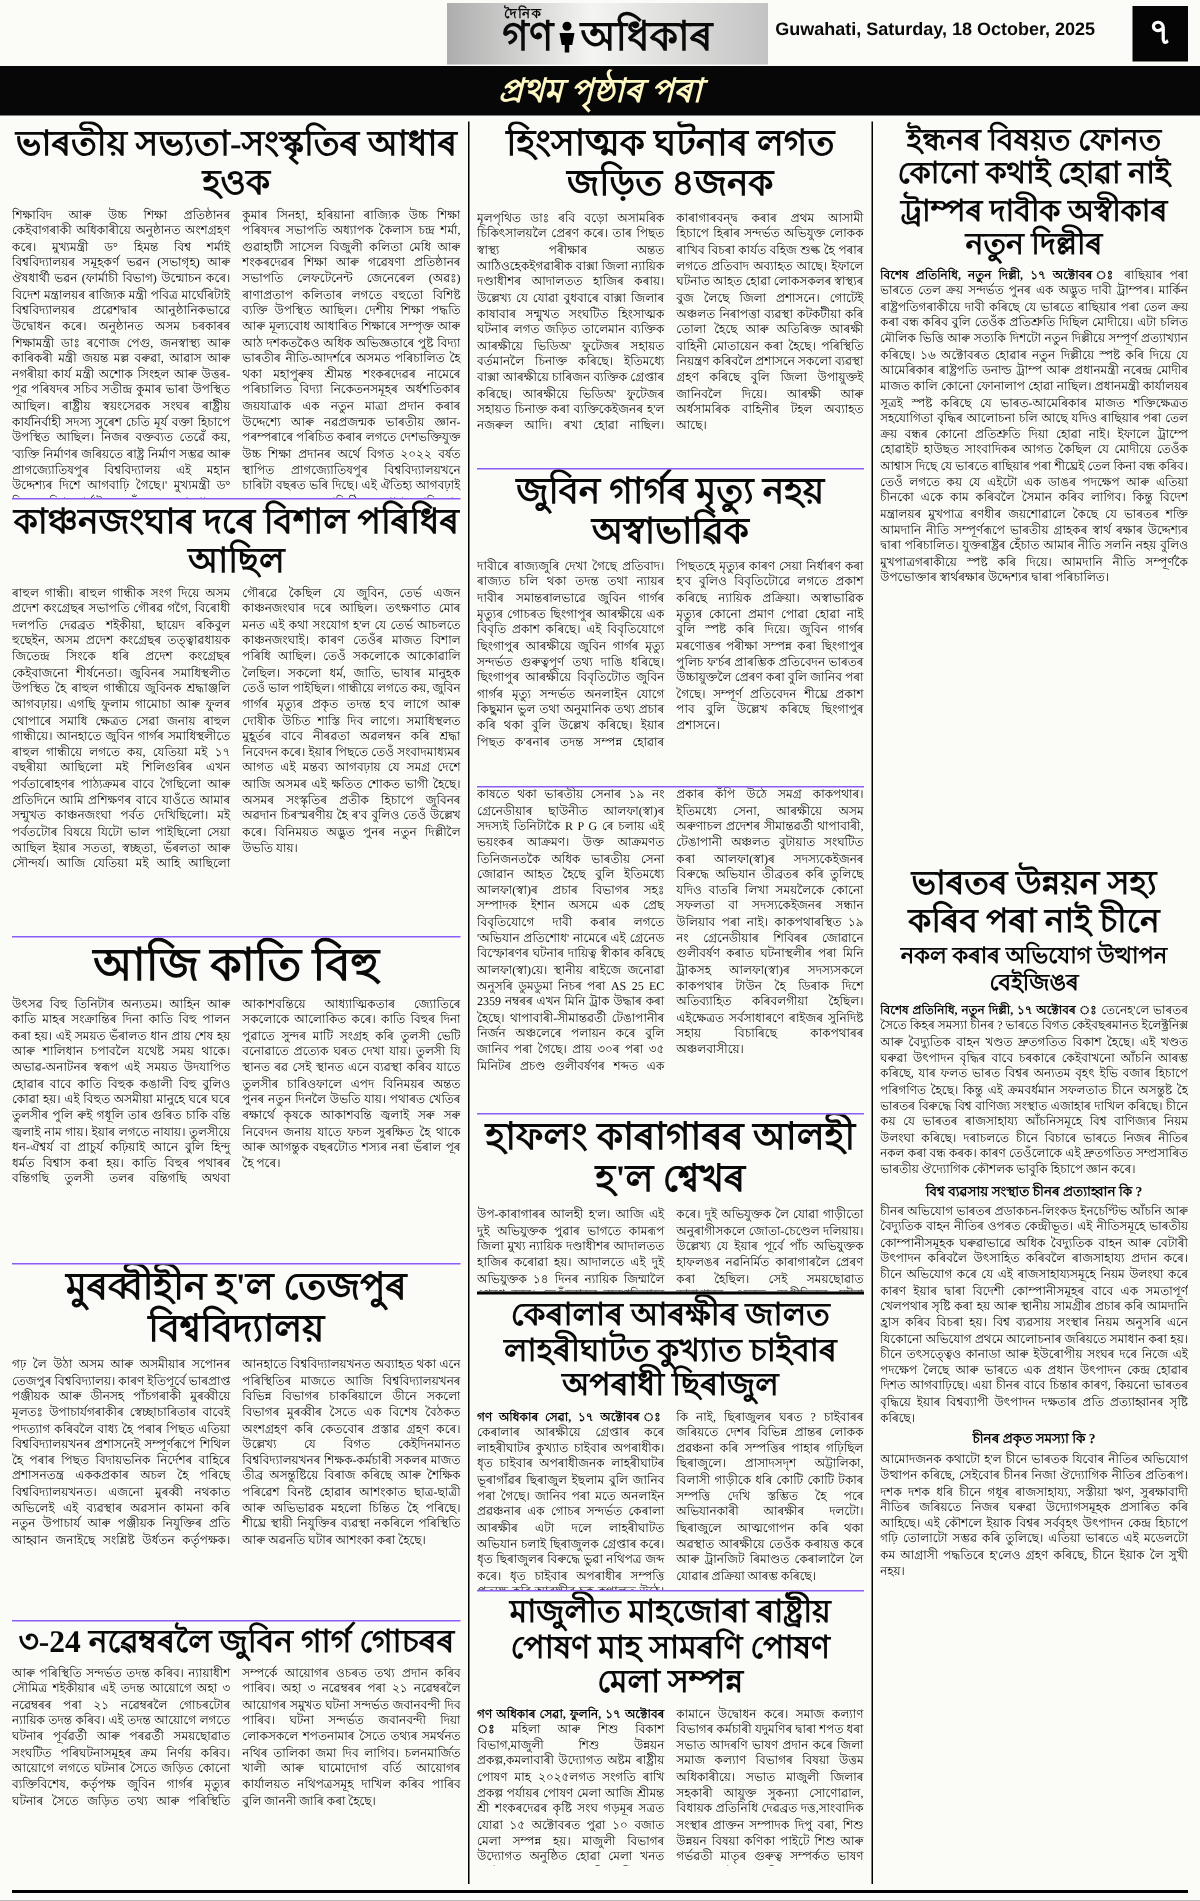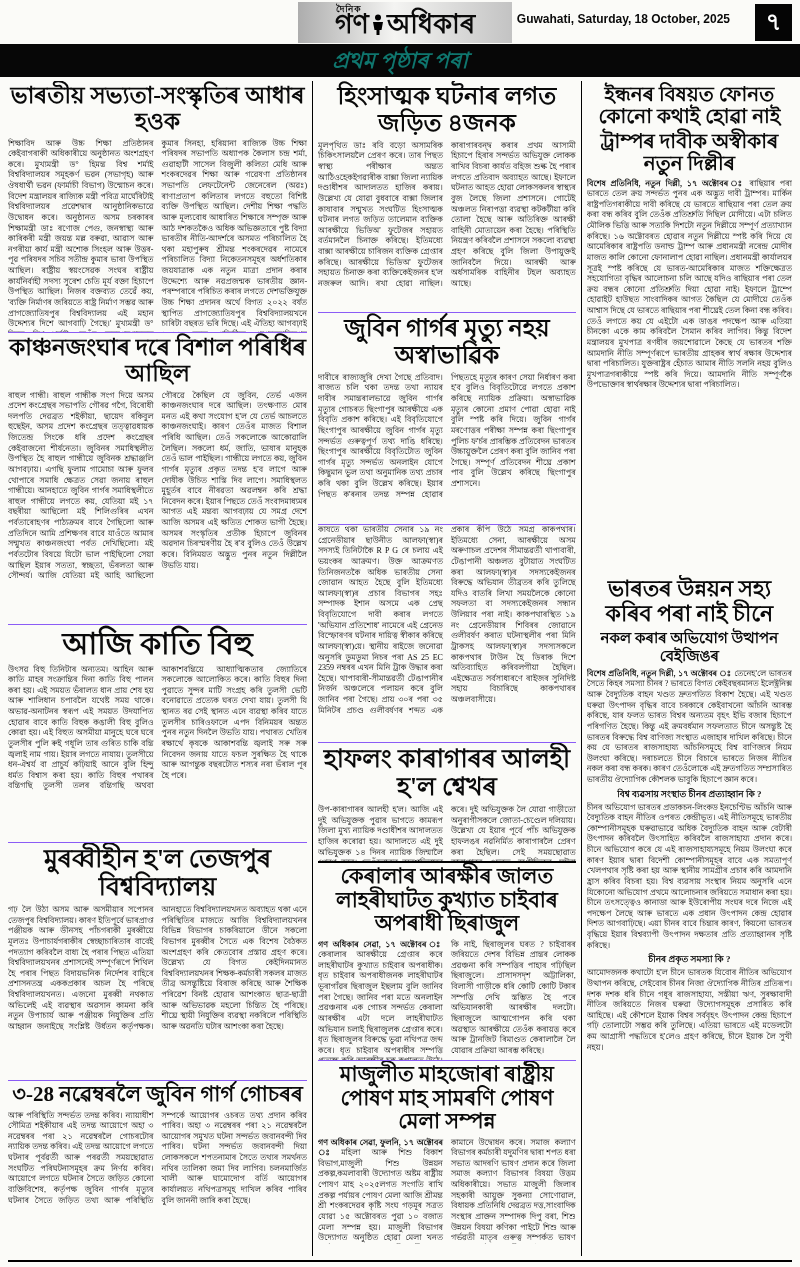--- a/index.html
+++ b/index.html
@@ -14,21 +14,21 @@
             background:linear-gradient(90deg,#adadad,#f4f4f2 45%,#c3c3c3);
             text-align:center;}
   .masthead-small{position:absolute;top:0;left:38px;font-size:9px;font-weight:bold;letter-spacing:1px;}
   .masthead-main{font-size:27px;font-weight:bold;line-height:44px;white-space:nowrap;margin-top:36px;}
   .person-icon{display:inline-block;vertical-align:-3px;margin:0 2px;}
   .date-en{position:absolute;right:70px;top:12px;font-size:12px;font-weight:bold;
            font-family:"Liberation Sans",sans-serif;}
   .page-num{position:absolute;right:8px;top:4px;width:37px;height:37px;background:#050505;color:#fff;
             font-size:24px;font-weight:bold;text-align:center;line-height:37px;}
   
-  .banner{height:33px;background:#070707;color:#0f766e;text-align:center;
+  .banner{height:33px;background:#070707;color:#fef9c3;text-align:center;
           font-size:22px;font-weight:bold;font-style:italic;line-height:33px;}
   
   .content{display:flex;padding:4px 8px 0;}
   .col-left{width:303px;padding-right:5px;border-right:1px solid #000;}
   .col-mid{width:261px;padding:0 5px;border-right:1px solid #000;}
   .col-right{width:208px;padding-left:5px;}
   .article{overflow:hidden;box-sizing:border-box;}
   .rule{border-bottom:1px solid #8b5cf6;}
   .rule2{border-top:2px solid #000;}
   .headline{text-align:center;font-weight:bold;line-height:1.12;margin:2px 0 4px;}
@@ -72,21 +72,21 @@
       </div>
       <div class="article rule" style="height:218px">
         <div class="headline" style="font-size:30px">আজি কাতি বিহু</div>
         <div class="body2">উৎসৱ বিহু তিনিটাৰ অন্যতম। আহিন আৰু কাতি মাহৰ সংক্ৰান্তিৰ দিনা কাতি বিহু পালন কৰা হয়। এই সময়ত ভঁৰালত ধান প্ৰায় শেষ হয় আৰু শালিধান চপাবলৈ যথেষ্ট সময় থাকে। অভাৱ-অনাটনৰ স্বৰূপ এই সময়ত উদযাপিত হোৱাৰ বাবে কাতি বিহুক কঙালী বিহু বুলিও কোৱা হয়। এই বিহুত অসমীয়া মানুহে ঘৰে ঘৰে তুলসীৰ পুলি ৰুই গধূলি তাৰ গুৰিত চাকি বন্তি জ্বলাই নাম গায়। ইয়াৰ লগতে নাযায়। তুলসীয়ে ধন-ঐশ্বৰ্য বা প্ৰাচুৰ্য কঢ়িয়াই আনে বুলি হিন্দু ধৰ্মত বিশ্বাস কৰা হয়। কাতি বিহুৰ পথাৰৰ বন্তিগছি তুলসী তলৰ বন্তিগছি অথবা আকাশবন্তিয়ে আধ্যাত্মিকতাৰ জ্যোতিৰে সকলোকে আলোকিত কৰে। কাতি বিহুৰ দিনা পুৱাতে সুন্দৰ মাটি সংগ্ৰহ কৰি তুলসী ভেটি বনোৱাতে প্ৰত্যেক ঘৰত দেখা যায়। তুলসী যি স্থানত ৰৱ সেই স্থানত এনে ব্যৱস্থা কৰিব যাতে তুলসীৰ চাৰিওফালে এপদ বিনিময়ৰ অন্তত পুনৰ নতুন দিনলৈ উভতি যায়। পথাৰত খেতিৰ ৰক্ষাৰ্থে কৃষকে আকাশবন্তি জ্বলাই সৰু সৰু নিবেদন জনায় যাতে ফচল সুৰক্ষিত হৈ থাকে আৰু আগন্তুক বছৰটোত শস্যৰ নৰা ভঁৰাল পূৰ হৈ পৰে।</div>
       </div>
       <div class="article rule" style="height:238px">
         <div class="headline" style="font-size:25px">মুৰব্বীহীন হ'ল তেজপুৰ বিশ্ববিদ্যালয়</div>
         <div class="body2">গঢ় লৈ উঠা অসম আৰু অসমীয়াৰ সপোনৰ তেজপুৰ বিশ্ববিদ্যালয়। কাৰণ ইতিপূৰ্বে ভাৰপ্ৰাপ্ত পঞ্জীয়ক আৰু ডীনসহ পাঁচগৰাকী মুৰব্বীয়ে মূলতঃ উপাচাৰ্যগৰাকীৰ স্বেচ্ছাচাৰিতাৰ বাবেই পদত্যাগ কৰিবলৈ বাধ্য হৈ পৰাৰ পিছত এতিয়া বিশ্ববিদ্যালয়খনৰ প্ৰশাসনেই সম্পূৰ্ণৰূপে শিথিল হৈ পৰাৰ পিছত বিদায়ভনিক নিৰ্দেশৰ বাহিৰে প্ৰশাসনতন্ত্ৰ এককপ্ৰকাৰ অচল হৈ পৰিছে বিশ্ববিদ্যালয়খনত। এজনো মুৰব্বী নথকাত অভিলেই এই ব্যৱস্থাৰ অৱসান কামনা কৰি নতুন উপাচাৰ্য আৰু পঞ্জীয়ক নিযুক্তিৰ প্ৰতি আহ্বান জনাইছে সংশ্লিষ্ট উৰ্ধতন কৰ্তৃপক্ষক। আনহাতে বিশ্ববিদ্যালয়খনত অব্যাহত থকা এনে পৰিস্থিতিৰ মাজতে আজি বিশ্ববিদ্যালয়খনৰ বিভিন্ন বিভাগৰ চাকৰিয়ালে ডীনে সকলো বিভাগৰ মুৰব্বীৰ সৈতে এক বিশেষ বৈঠকত অংশগ্ৰহণ কৰি কেতবোৰ প্ৰস্তাৱ গ্ৰহণ কৰে। উল্লেখ্য যে বিগত কেইদিনমানত বিশ্ববিদ্যালয়খনৰ শিক্ষক-কৰ্মচাৰী সকলৰ মাজত তীব্ৰ অসন্তুষ্টিয়ে বিৰাজ কৰিছে আৰু শৈক্ষিক পৰিৱেশ বিনষ্ট হোৱাৰ আশংকাত ছাত্ৰ-ছাত্ৰী আৰু অভিভাৱক মহলো চিন্তিত হৈ পৰিছে। শীঘ্ৰে স্থায়ী নিযুক্তিৰ ব্যৱস্থা নকৰিলে পৰিস্থিতি আৰু অৱনতি ঘটাৰ আশংকা কৰা হৈছে।</div>
       </div>
       <div class="article" style="height:175px">
-        <div class="headline" style="font-size:21px">৩-28 নৱেম্বৰলৈ জুবিন গাৰ্গ গোচৰৰ</div>
+        <div class="headline" style="font-size:21px">৩-24 নৱেম্বৰলৈ জুবিন গাৰ্গ গোচৰৰ</div>
         <div class="body2">আৰু পৰিস্থিতি সন্দৰ্ভত তদন্ত কৰিব। ন্যায়াধীশ সৌমিত্ৰ শইকীয়াৰ এই তদন্ত আয়োগে অহা ৩ নৱেম্বৰৰ পৰা ২১ নৱেম্বৰলৈ গোচৰটোৰ ন্যায়িক তদন্ত কৰিব। এই তদন্ত আয়োগে লগতে ঘটনাৰ পূৰ্বৱৰ্তী আৰু পৰৱৰ্তী সময়ছোৱাত সংঘটিত পৰিঘটনাসমূহৰ ক্ৰম নিৰ্ণয় কৰিব। আয়োগে লগতে ঘটনাৰ সৈতে জড়িত কোনো ব্যক্তিবিশেষ, কৰ্তৃপক্ষ জুবিন গাৰ্গৰ মৃত্যুৰ ঘটনাৰ সৈতে জড়িত তথ্য আৰু পৰিস্থিতি সম্পৰ্কে আয়োগৰ ওচৰত তথ্য প্ৰদান কৰিব পাৰিব। অহা ৩ নৱেম্বৰৰ পৰা ২১ নৱেম্বৰলৈ আয়োগৰ সমুখত ঘটনা সন্দৰ্ভত জবানবন্দী দিব পাৰিব। ঘটনা সন্দৰ্ভত জবানবন্দী দিয়া লোকসকলে শপতনামাৰ সৈতে তথ্যৰ সমৰ্থনত নথিৰ তালিকা জমা দিব লাগিব। চলনমাৰ্জিত খালী আৰু ঘামোদোগ বৰ্তি আয়োগৰ কাৰ্যালয়ত নথিপত্ৰসমূহ দাখিল কৰিব পাৰিব বুলি জাননী জাৰি কৰা হৈছে।</div>
       </div>
     </div>
 
     <div class="col-mid">
       <div class="article rule" style="height:232px">
         <div class="headline" style="font-size:24px">হিংসাত্মক ঘটনাৰ লগত জড়িত ৪জনক</div>
         <div class="body2">মূলপৃথিত ডাঃ ৰবি বড়ো অসামৰিক চিকিৎসালয়লৈ প্ৰেৰণ কৰে। তাৰ পিছত স্বাস্থ্য পৰীক্ষাৰ অন্তত আঠিওহেকইগৱাৰীক বাক্সা জিলা ন্যায়িক দণ্ডাধীশৰ আদালতত হাজিৰ কৰায়। উল্লেখ্য যে যোৱা বুধবাৰে বাক্সা জিলাৰ কাষাবাৰ সন্মুখত সংঘটিত হিংসাত্মক ঘটনাৰ লগত জড়িত তালেমান ব্যক্তিক আৰক্ষীয়ে ভিডিঅ' ফুটেজৰ সহায়ত বৰ্তমানলৈ চিনাক্ত কৰিছে। ইতিমধ্যে বাক্সা আৰক্ষীয়ে চাৰিজন ব্যক্তিক গ্ৰেপ্তাৰ কৰিছে। আৰক্ষীয়ে ভিডিঅ' ফুটেজৰ সহায়ত চিনাক্ত কৰা ব্যক্তিকেইজনৰ হ'ল নজৰুল আদি। ৰখা হোৱা নাছিল। কাৰাগাৰবন্দ্ব কৰাৰ প্ৰথম আসামী হিচাপে হিৰাৰ সন্দৰ্ভত অভিযুক্ত লোকক ৰাখিব বিচৰা কাৰ্যত বহিজ শুল্ক হৈ পৰাৰ লগতে প্ৰতিবাদ অব্যাহত আছে। ইফালে ঘটনাত আহত হোৱা লোকসকলৰ স্বাস্থ্যৰ বুজ লৈছে জিলা প্ৰশাসনে। গোটেই অঞ্চলত নিৰাপত্তা ব্যৱস্থা কটকটীয়া কৰি তোলা হৈছে আৰু অতিৰিক্ত আৰক্ষী বাহিনী মোতায়েন কৰা হৈছে। পৰিস্থিতি নিয়ন্ত্ৰণ কৰিবলৈ প্ৰশাসনে সকলো ব্যৱস্থা গ্ৰহণ কৰিছে বুলি জিলা উপায়ুক্তই জানিবলৈ দিয়ে। আৰক্ষী আৰু অৰ্ধসামৰিক বাহিনীৰ টহল অব্যাহত আছে।</div>
       </div>
       <div class="article rule" style="height:212px">

